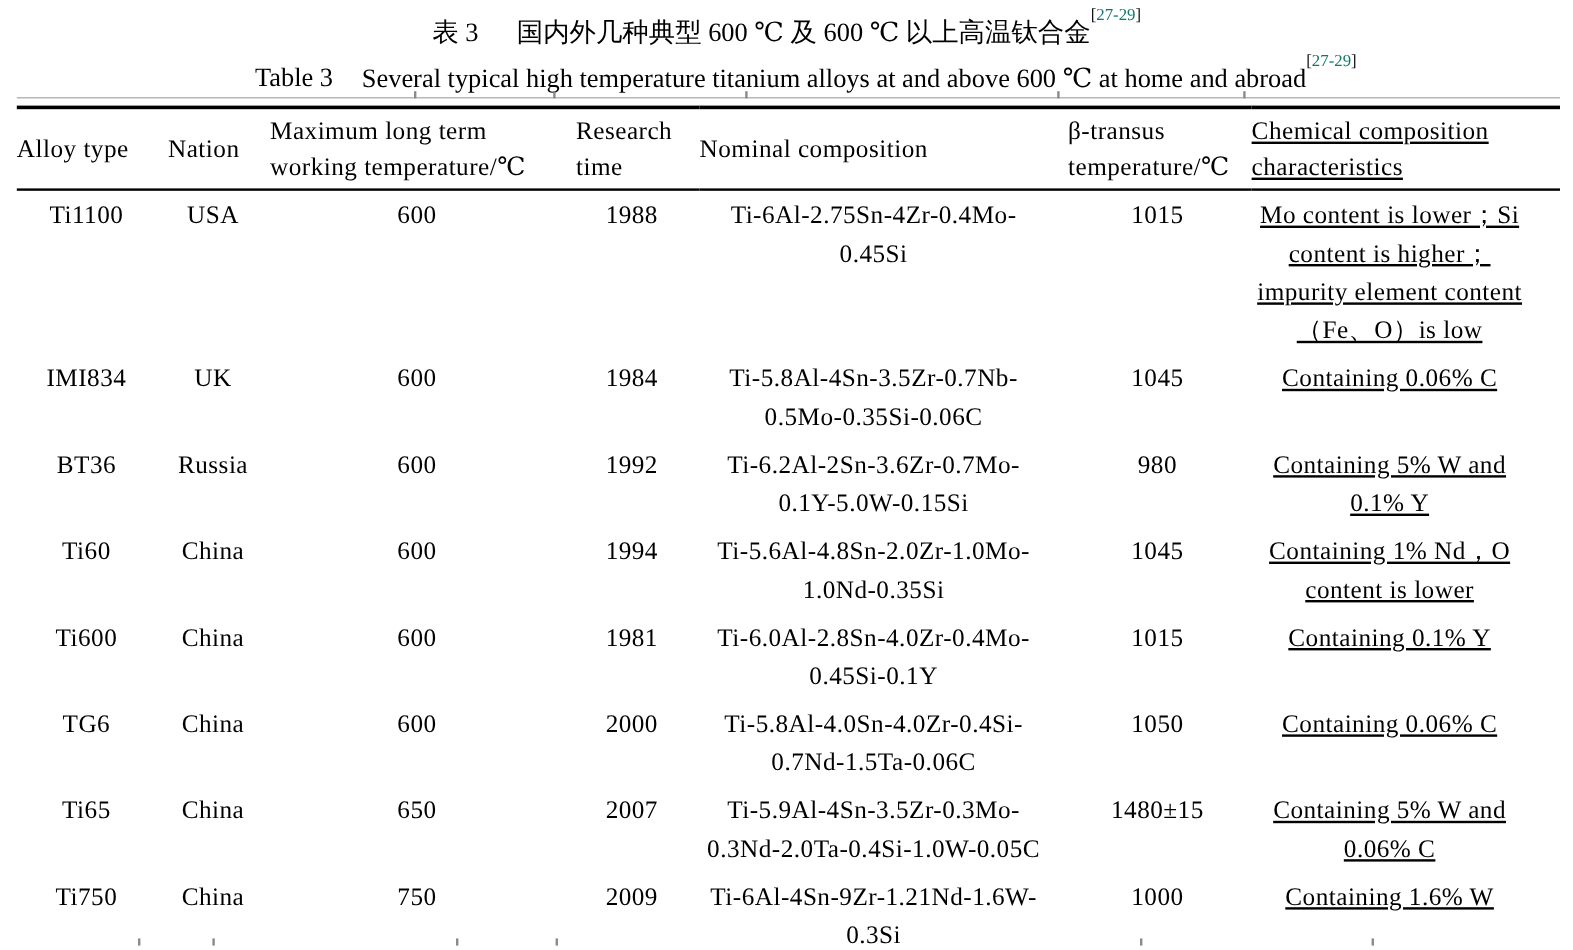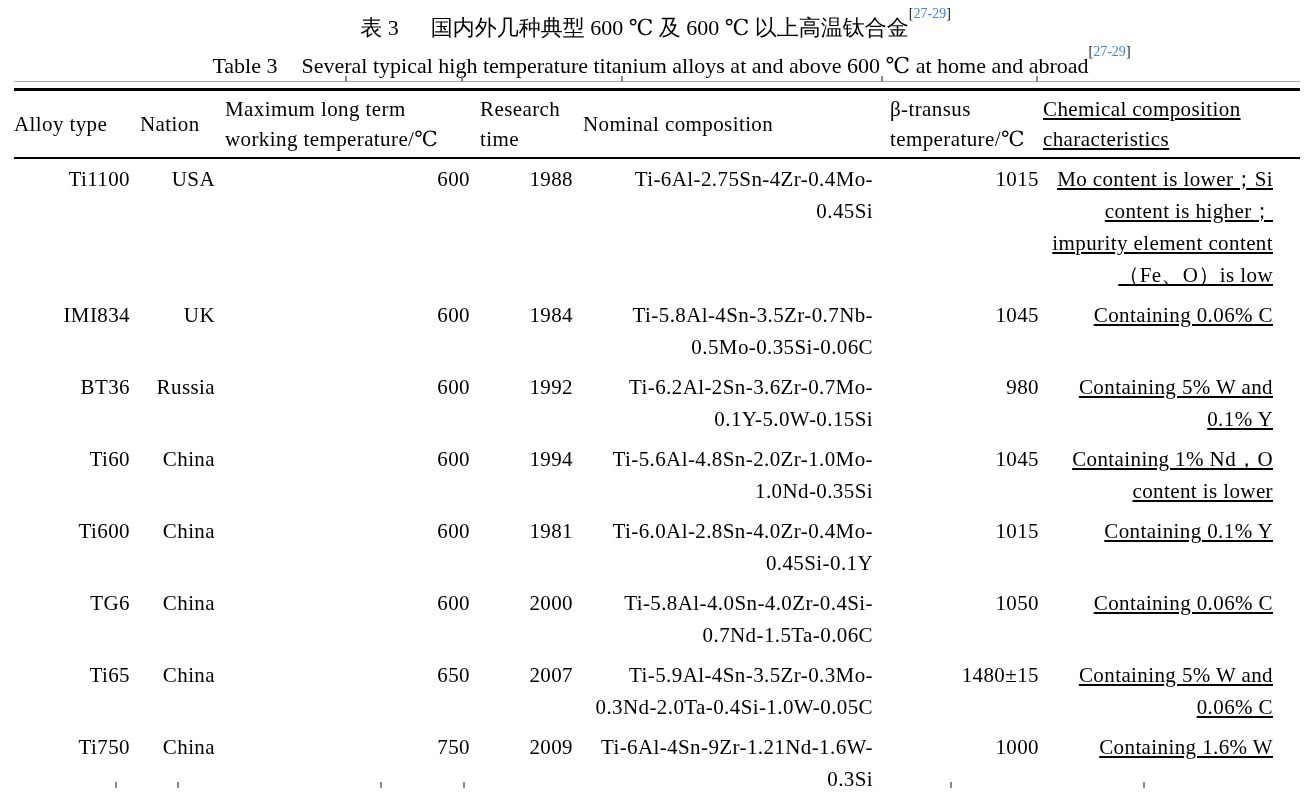--- a/index.html
+++ b/index.html
@@ -32,21 +32,21 @@
     white-space: nowrap;
   }
   .caption-label-zh { margin-right: 32px; }
   .caption-label-en { margin-right: 24px; }
   .ref-sup {
     font-size: 14px;
     position: relative;
     top: -9px;
     letter-spacing: 0;
   }
-  .ref-num { color: #3b82f6; margin-top: 12px; } 
+  .ref-num { color: #0f766e; margin-top: 12px; } 
   .ref-bracket { color: #111111; }
 
   
   table.alloys {
     position: absolute;
     left: 14px;
     top: 88px;
     width: 1286px;
     border-collapse: collapse;
     table-layout: fixed;
@@ -57,21 +57,21 @@
   }
   thead tr { border-bottom: 2px solid #000000; }
   th {
     font-weight: normal;
     text-align: left;
     vertical-align: middle;
     line-height: 30px;
     padding: 3px 10px 3px 0;
   }
   td {
-    text-align: right;
+    text-align: center;
     vertical-align: top;
     line-height: 32px;
     padding: 4px 10px 4px 0;
   }
   th:nth-child(5), td:nth-child(5) { padding-right: 17px; }
   th:nth-child(7), td:nth-child(7) { padding-right: 27px; text-decoration: underline; }
   th:nth-child(6), td:nth-child(6) { padding-right: 4px; }
 
   
   .artifact { position: absolute; background: #8a8a8a; }

